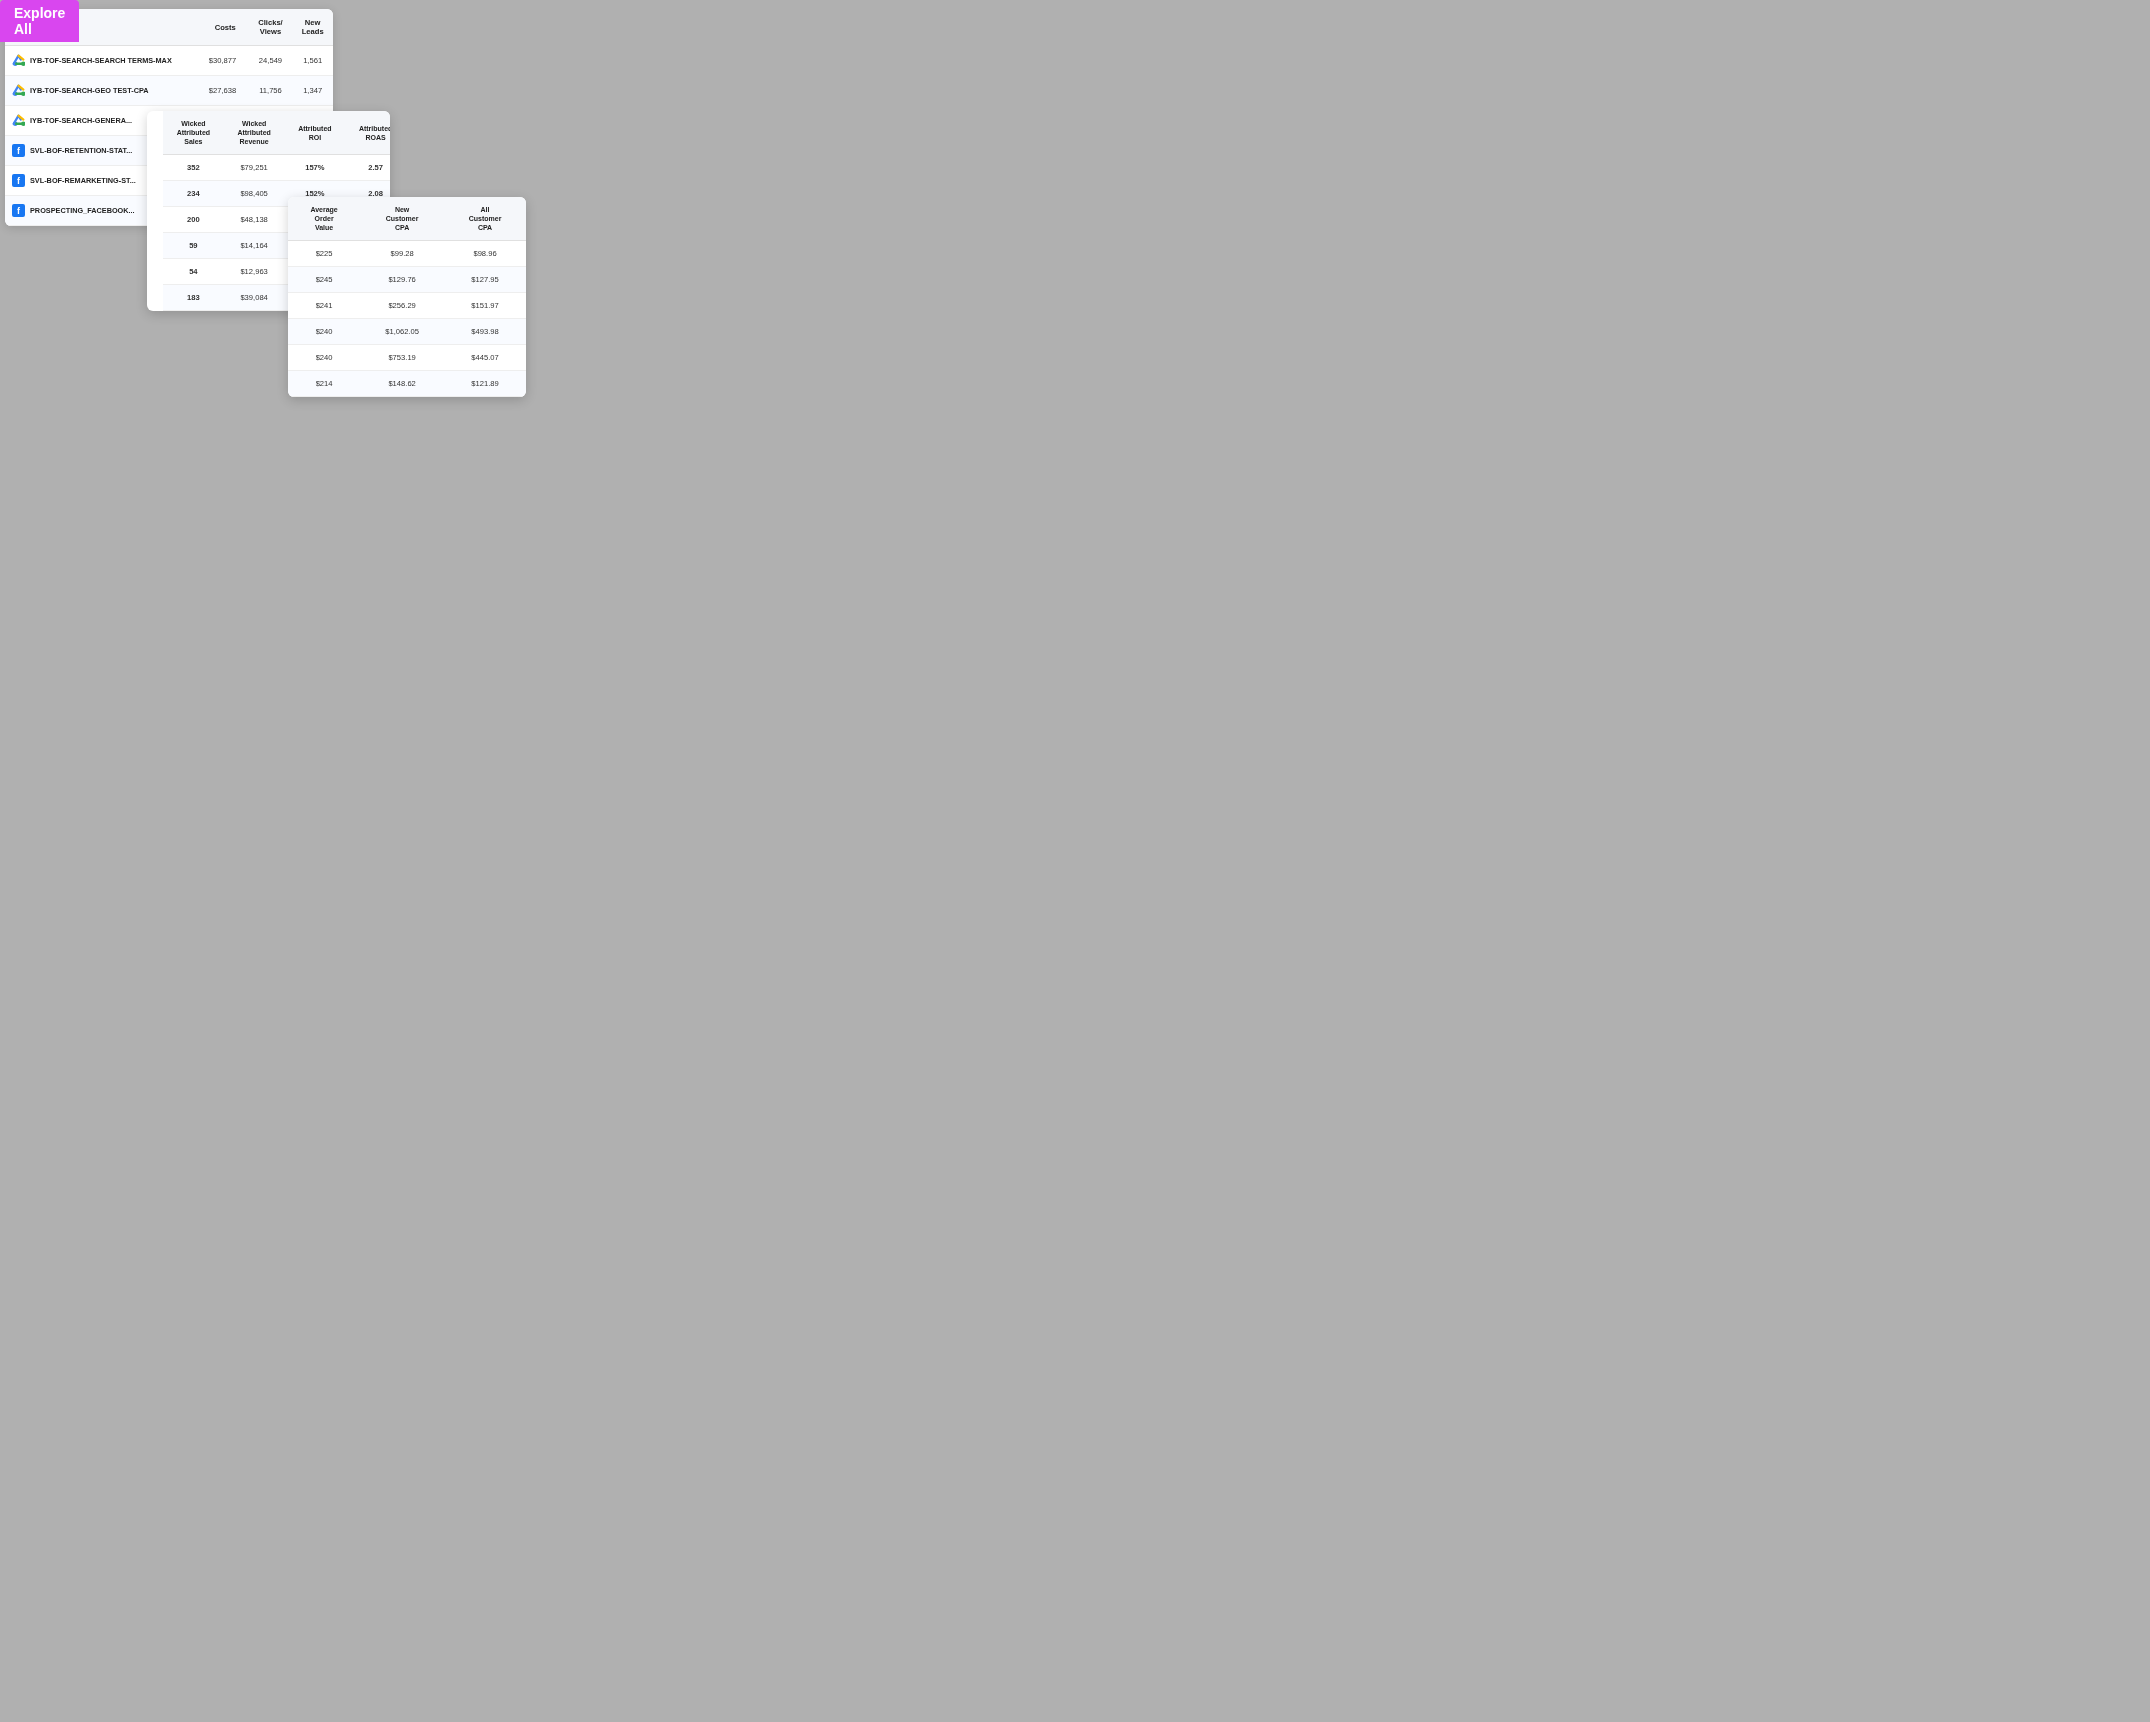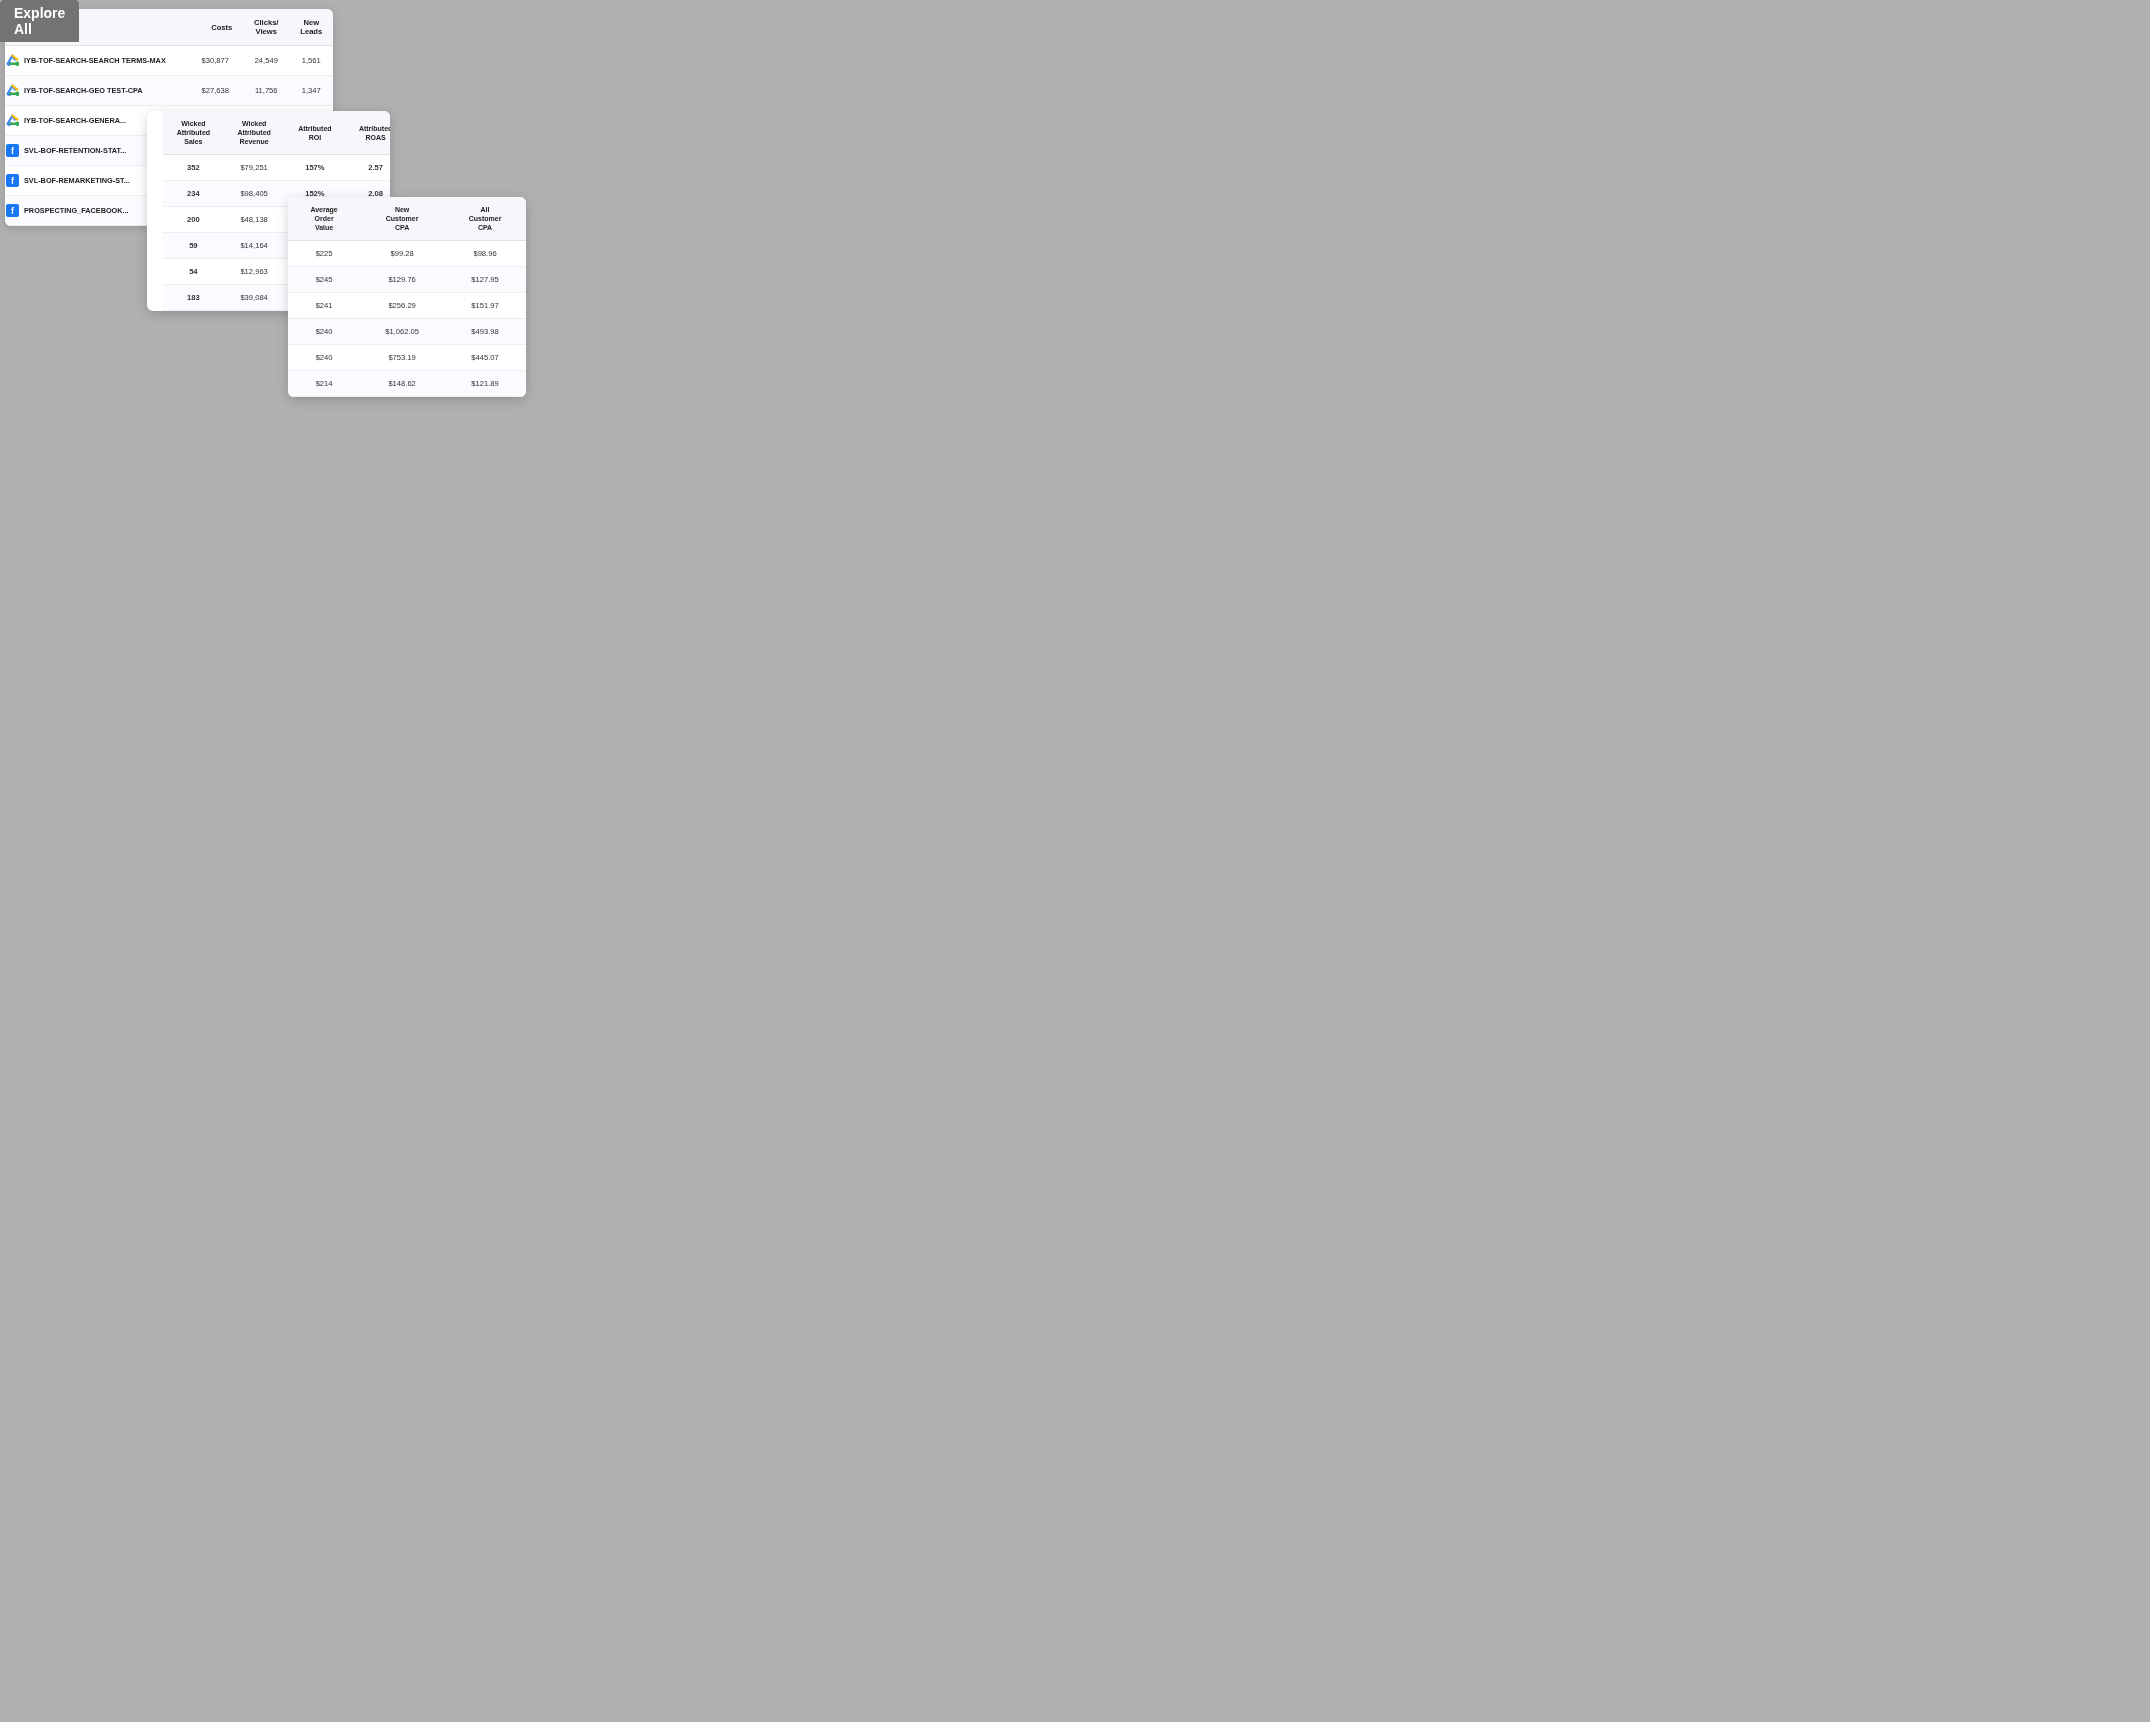--- a/index.html
+++ b/index.html
@@ -10,21 +10,21 @@
       height: 431px;
       position: relative;
       overflow: hidden;
     }
 
     
     .explore-header {
       position: absolute;
       top: 0;
       left: 0;
-      background: #737373;
+      background: #d946ef;
       color: white;
       font-size: 14px;
       font-weight: bold;
       padding: 5px 14px;
       border-radius: 4px 4px 0 0;
       z-index: 10;
     }
 
     
     .table-panel-1 {
@@ -60,21 +60,21 @@
 
     .table-panel-1 tbody tr {
       border-bottom: 0.5px solid #eee;
     }
 
     .table-panel-1 tbody tr:nth-child(even) {
       background: #f9fbff;
     }
 
     .table-panel-1 tbody td {
-      padding: 8px 1px;
+      padding: 8px 7px;
       color: #333;
     }
 
     .table-panel-1 tbody td:not(:first-child):not(:nth-child(2)) {
       text-align: center;
     }
 
     .campaign-cell {
       display: flex;
       align-items: center;

